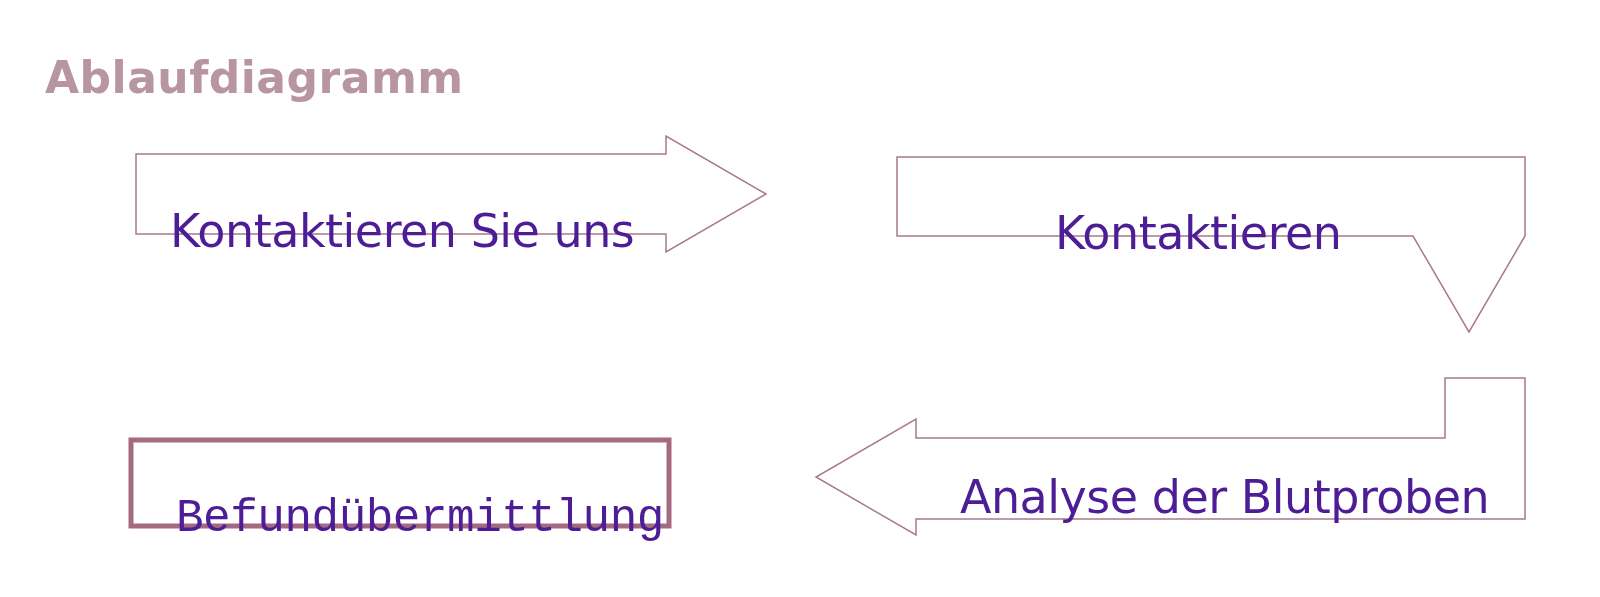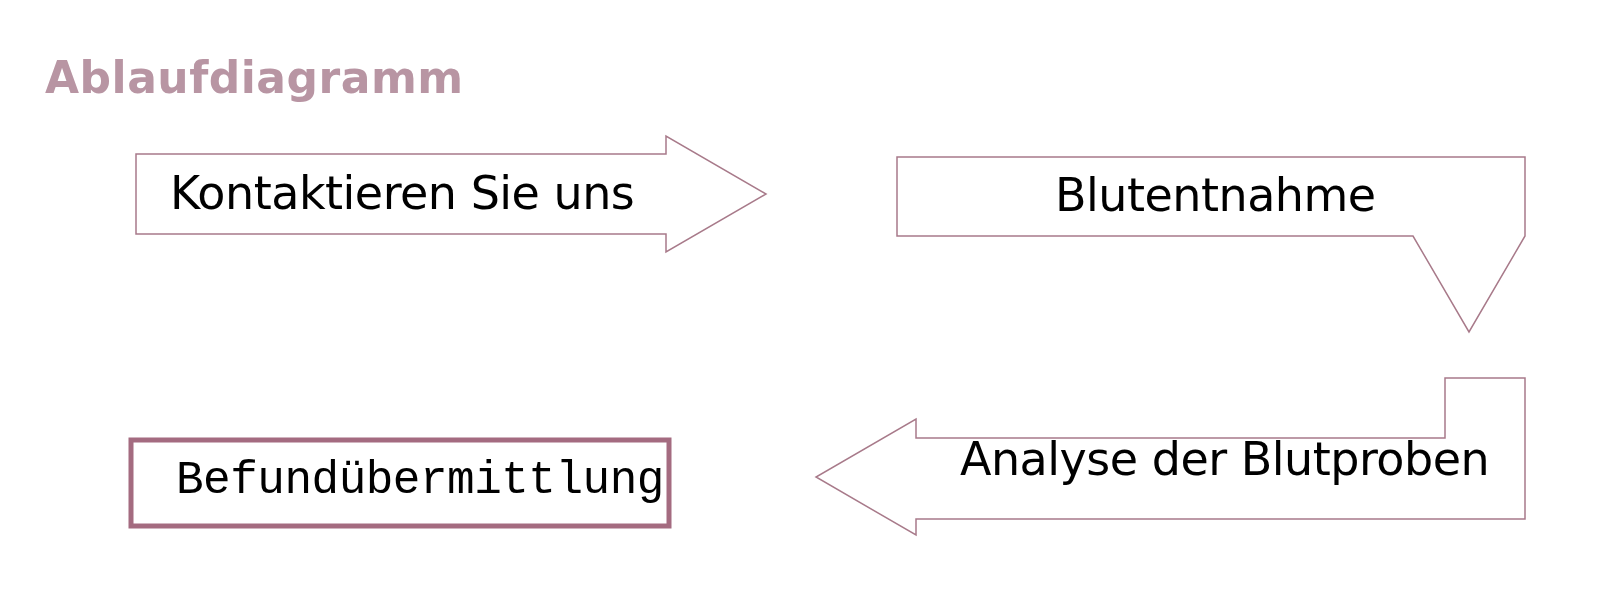--- a/index.html
+++ b/index.html
@@ -1,32 +1,32 @@
 <!DOCTYPE html>
 <html><head>
   <meta charset="utf-8">
   <style>
     html, body { margin: 0; padding: 0; background: #ffffff; }
     body { width: 1600px; height: 597px; position: relative; overflow: hidden; font-family: "DejaVu Sans", sans-serif; }
     .title { position: absolute; left: 45px; top: 32px; font-size: 44px; font-weight: bold; color: #b895a3; letter-spacing: 0.5px; margin-top: 20px; }
     svg.diagram { position: absolute; left: 0; top: 0; }
-    .label { position: absolute; color: #000000; font-size: 46px; white-space: nowrap; font-family: "DejaVu Sans", sans-serif; letter-spacing: -0.5px; }
+    .label { position: absolute; color: #4c1d95; font-size: 46px; white-space: nowrap; font-family: "DejaVu Sans", sans-serif; letter-spacing: -0.5px; margin-top: 38px; }
   </style>
 </head>
 <body>
 
 <div class="title">Ablaufdiagramm</div>
 
 <svg class="diagram" width="1600" height="597" viewBox="0 0 1600 597">
 
   <polygon points="136,154 666,154 666,136 766,194 666,252 666,234 136,234" fill="#ffffff" stroke="#a87a8a" stroke-width="1.5"></polygon>
 
   <polygon points="897,157 1525,157 1525,236 1469,332 1413,236 897,236" fill="#ffffff" stroke="#a87a8a" stroke-width="1.5"></polygon>
 
   <polygon points="1445,378 1525,378 1525,519 916,519 916,535 816,477 916,419 916,438 1445,438" fill="#ffffff" stroke="#a87a8a" stroke-width="1.5"></polygon>
 
   <rect x="131" y="440" width="538" height="86" fill="#ffffff" stroke="#a46b80" stroke-width="5"></rect>
 </svg>
 
 <div class="label" style="left:170px; top:166px;">Kontaktieren Sie uns</div>
-<div class="label" style="left:1055px; top:168px;">Blutentnahme</div>
+<div class="label" style="left:1055px; top:168px;">Kontaktieren</div>
 <div class="label" style="left:960px; top:432px;">Analyse der Blutproben</div>
 <div class="label" style="left:176px; top:455px;font-family:Liberation Mono, monospace;">Befundübermittlung</div>
 
 </body></html>

